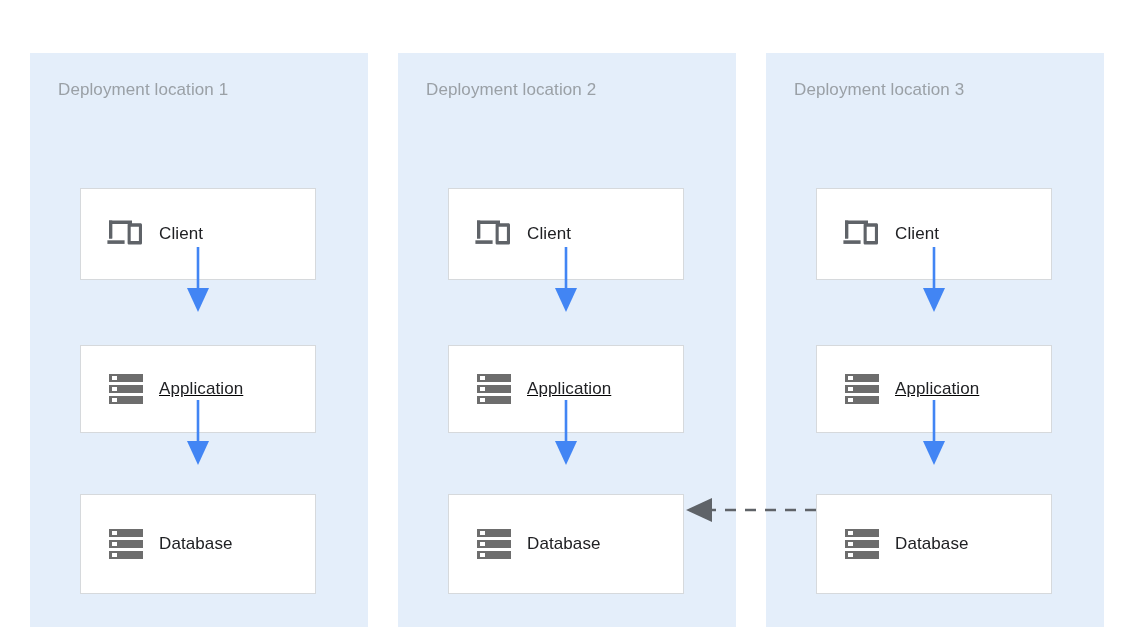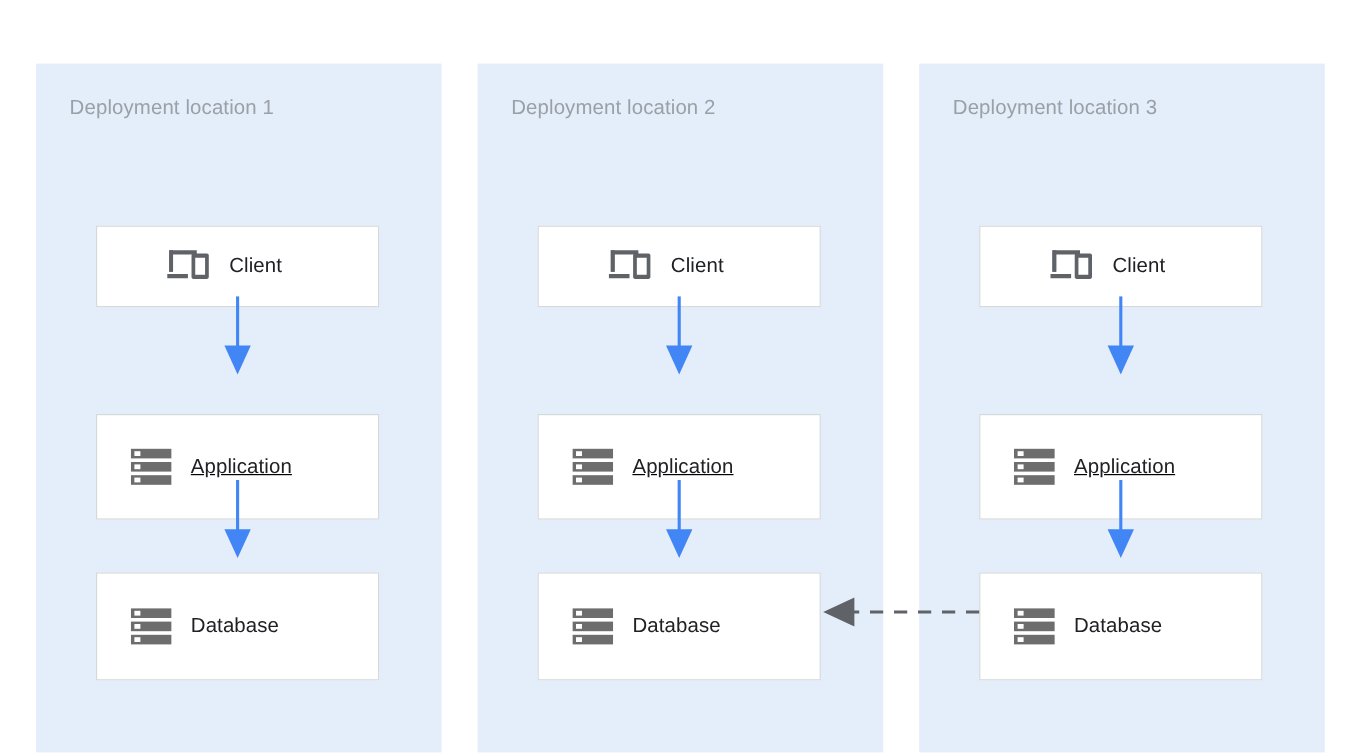--- a/index.html
+++ b/index.html
@@ -52,23 +52,23 @@
     position: absolute;
     left: 50px;
     width: 236px;
     background: #ffffff;
     border: 1px solid #d6d9dc;
     box-sizing: border-box;
     display: flex;
     align-items: center;
     box-shadow: 0 0 0 0 rgba(0,0,0,0);
   }
-  .node.client   { top: 135px; height: 68px; padding-left: 32px; }
+  .node.client   { top: 135px; height: 92px; }
   .node.app      { top: 292px; height: 88px; text-decoration: underline; }
-  .node.database { top: 424px; height: 90px; }
+  .node.database { top: 441px; height: 100px; }
 
   .node-icon {
     width: 46px;
     min-width: 46px;
     margin-left: 22px;
     display: flex;
     align-items: center;
     justify-content: center;
   }
   .node-label {

